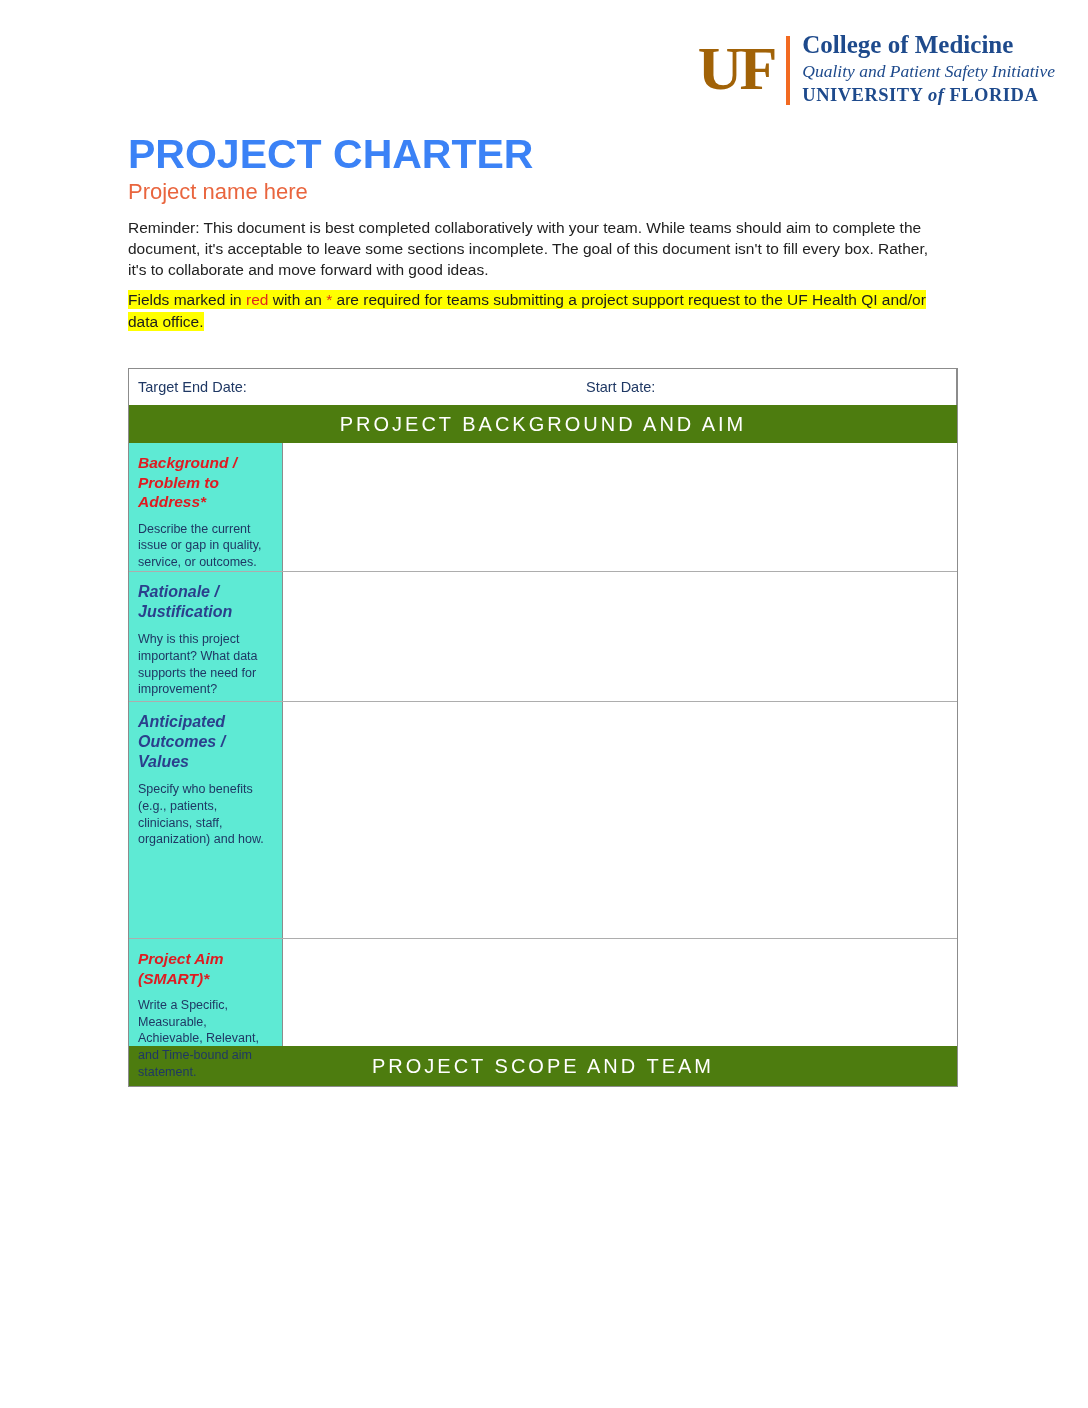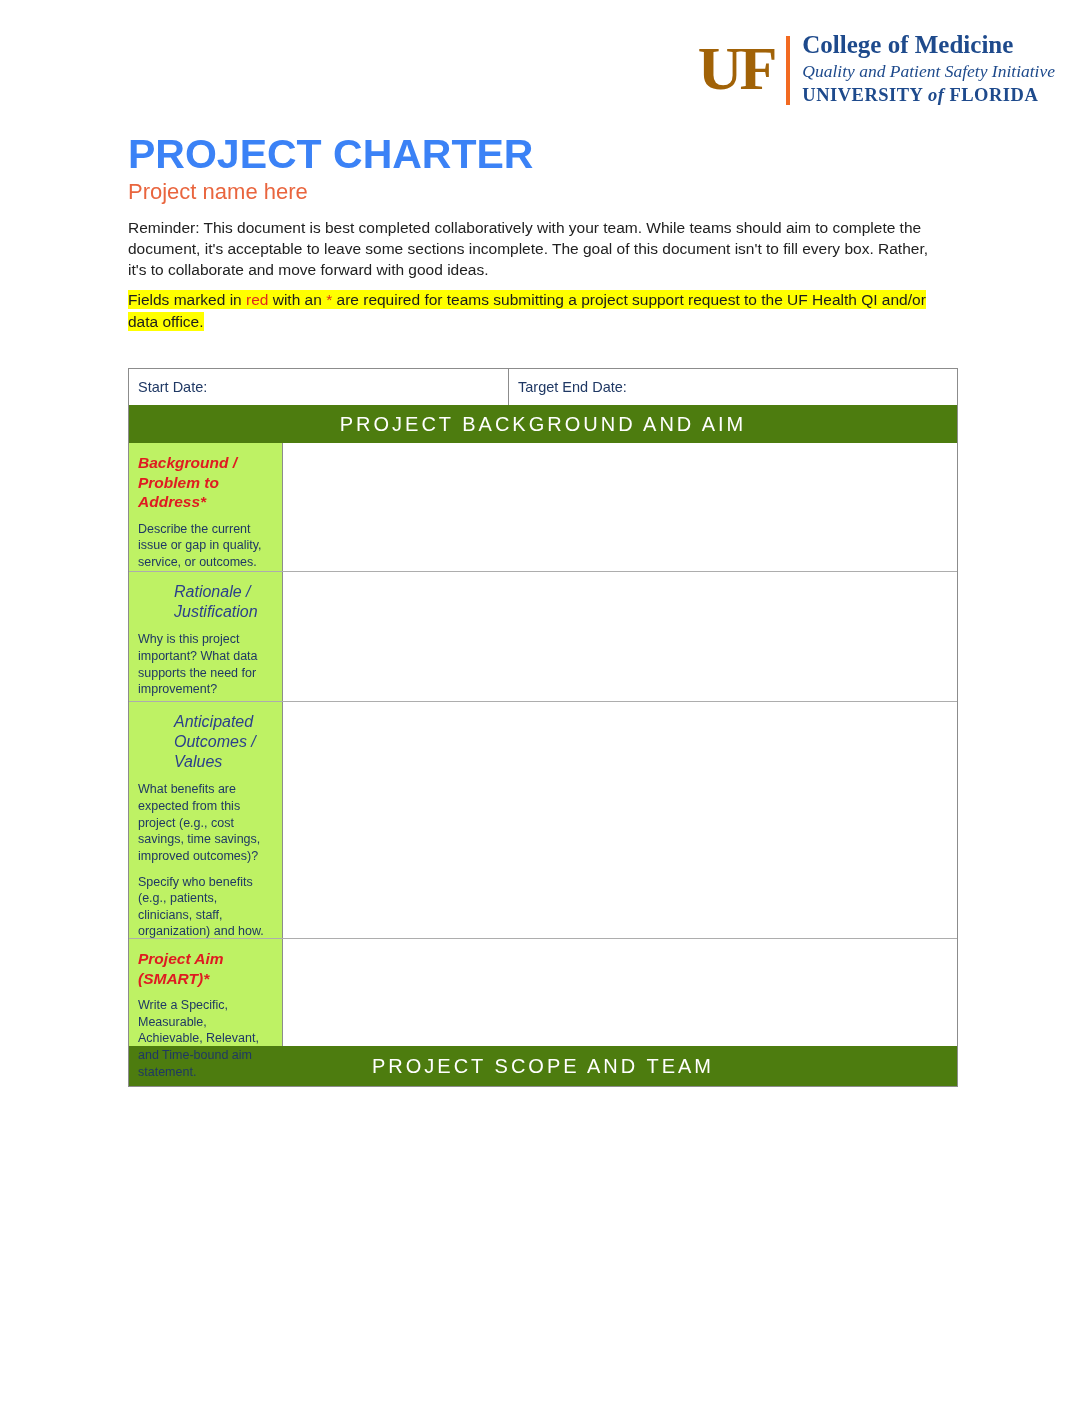--- a/index.html
+++ b/index.html
@@ -122,29 +122,29 @@
   .field-row { display: flex; border-top: 1px solid #adadad; }
   .field-row.no-top { border-top: none; }
   .row-background  { height: 128px; }
   .row-rationale   { height: 130px; }
   .row-outcomes    { height: 237px; }
   .row-aim         { height: 108px; }
   .row-scope       { height: 130px; }
 
   .label-cell {
     width: 154px;
-    background: #bef264;
+    background: #5eead4;
     border-right: 1px solid #8c8c8c;
     padding: 10px 10px 10px 9px;
   }
   .value-cell { flex: 1; background: #ffffff; }
 
   .lbl { line-height: 1.26; margin-bottom: 2px; }
   .lbl.red { color: #df1b21; font-size: 15.5px; font-weight: 700; font-style: italic; }
-  .lbl.blue { color: #2b3f8c; font-size: 16px; font-weight: 400; font-style: italic; margin-left: 36px; }
+  .lbl.blue { color: #2b3f8c; font-size: 16px; font-weight: 700; font-style: italic; }
   .desc {
     margin-top: 9px;
     font-size: 12.5px;
     line-height: 1.33;
     color: #1f3864;
   }
 </style>
 </head>
 <body>
 
@@ -163,28 +163,28 @@
   <div class="title">PROJECT CHARTER</div>
   <div class="subtitle">Project name here</div>
 
   <p class="reminder">Reminder: This document is best completed collaboratively with your team. While teams should aim to complete the document, it's acceptable to leave some sections incomplete. The goal of this document isn't to fill every box. Rather, it's to collaborate and move forward with good ideas.</p>
 
   <p class="note"><span class="hl"><span>Fields marked in </span><span class="red">red</span><span> with an </span><span class="red">*</span><span> are required for teams submitting a project support request to the UF Health QI and/or data office.</span></span></p>
 
   <div class="charter-table">
 
     <div class="date-row">
+      <div class="date-cell end">
+        <span>Target End Date:</span>
+        <span class="date-value"></span>
+      </div>
       <div class="date-cell start">
         <span>Start Date:</span>
         <span class="date-value"></span>
       </div>
-      <div class="date-cell end">
-        <span>Target End Date:</span>
-        <span class="date-value"></span>
-      </div>
     </div>
 
     <div class="section-header first">PROJECT BACKGROUND AND AIM</div>
 
     <div class="field-row row-background no-top">
       <div class="label-cell">
         <div class="lbl red">Background / Problem to Address*</div>
         <p class="desc">Describe the current issue or gap in quality, service, or outcomes.</p>
       </div>
       <div class="value-cell"></div>
@@ -194,21 +194,20 @@
       <div class="label-cell">
         <div class="lbl blue">Rationale / Justification</div>
         <p class="desc">Why is this project important? What data supports the need for improvement?</p>
       </div>
       <div class="value-cell"></div>
     </div>
 
     <div class="field-row row-outcomes">
       <div class="label-cell">
         <div class="lbl blue">Anticipated Outcomes / Values</div>
-        <p class="desc">What benefits are expected from this project (e.g., cost savings, time savings, improved outcomes)?</p>
         <p class="desc">Specify who benefits (e.g., patients, clinicians, staff, organization) and how.</p>
       </div>
       <div class="value-cell"></div>
     </div>
 
     <div class="field-row row-aim">
       <div class="label-cell">
         <div class="lbl red">Project Aim (SMART)*</div>
         <p class="desc">Write a Specific, Measurable, Achievable, Relevant, and Time-bound aim statement.</p>
       </div>

